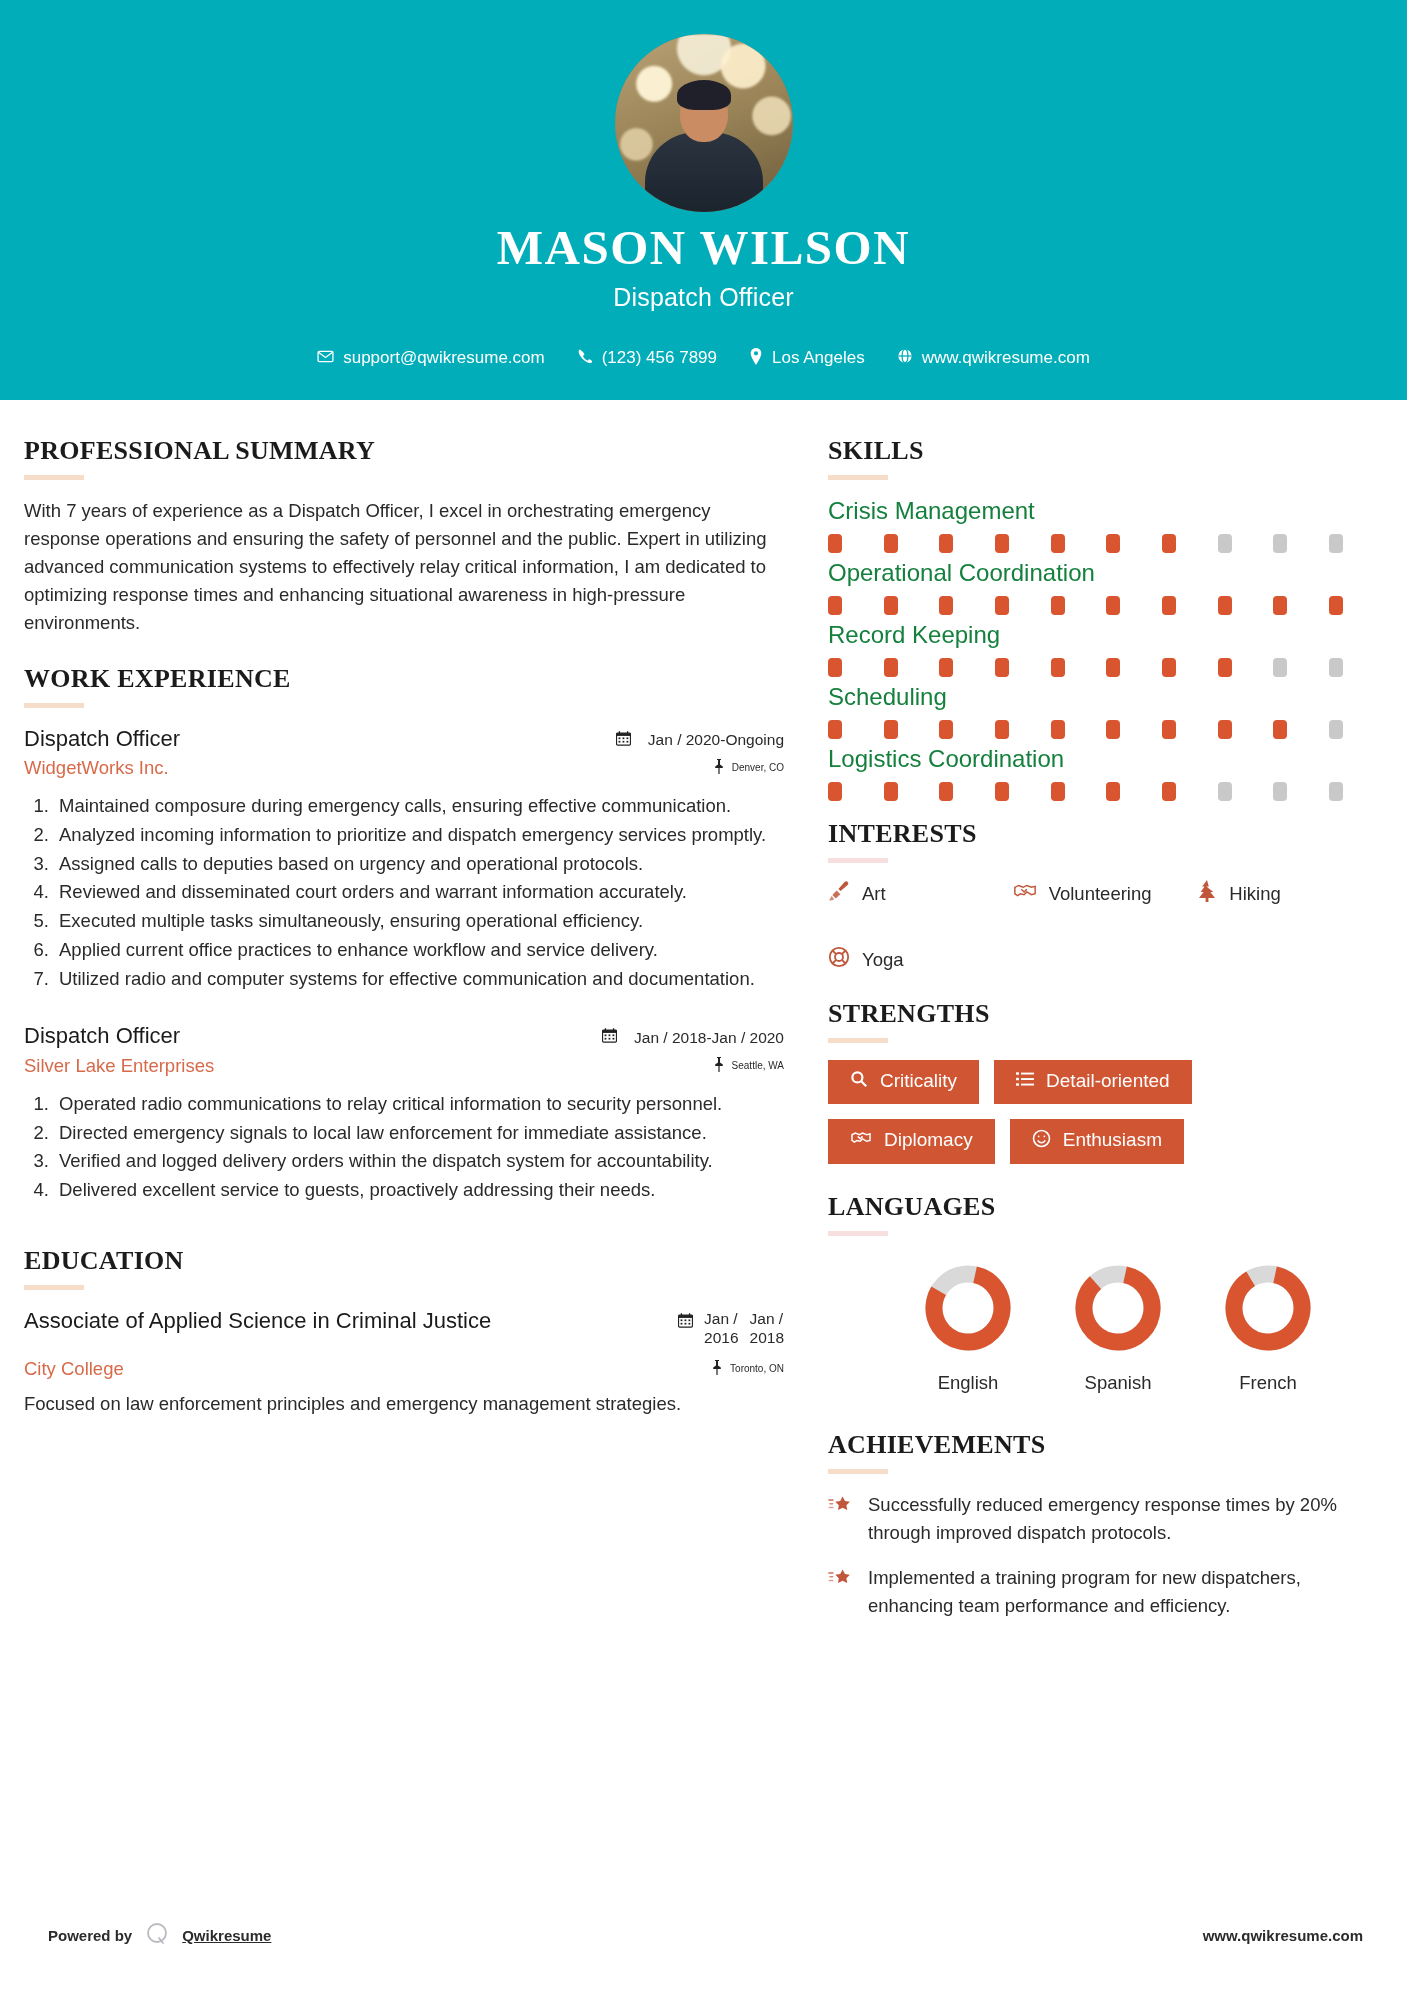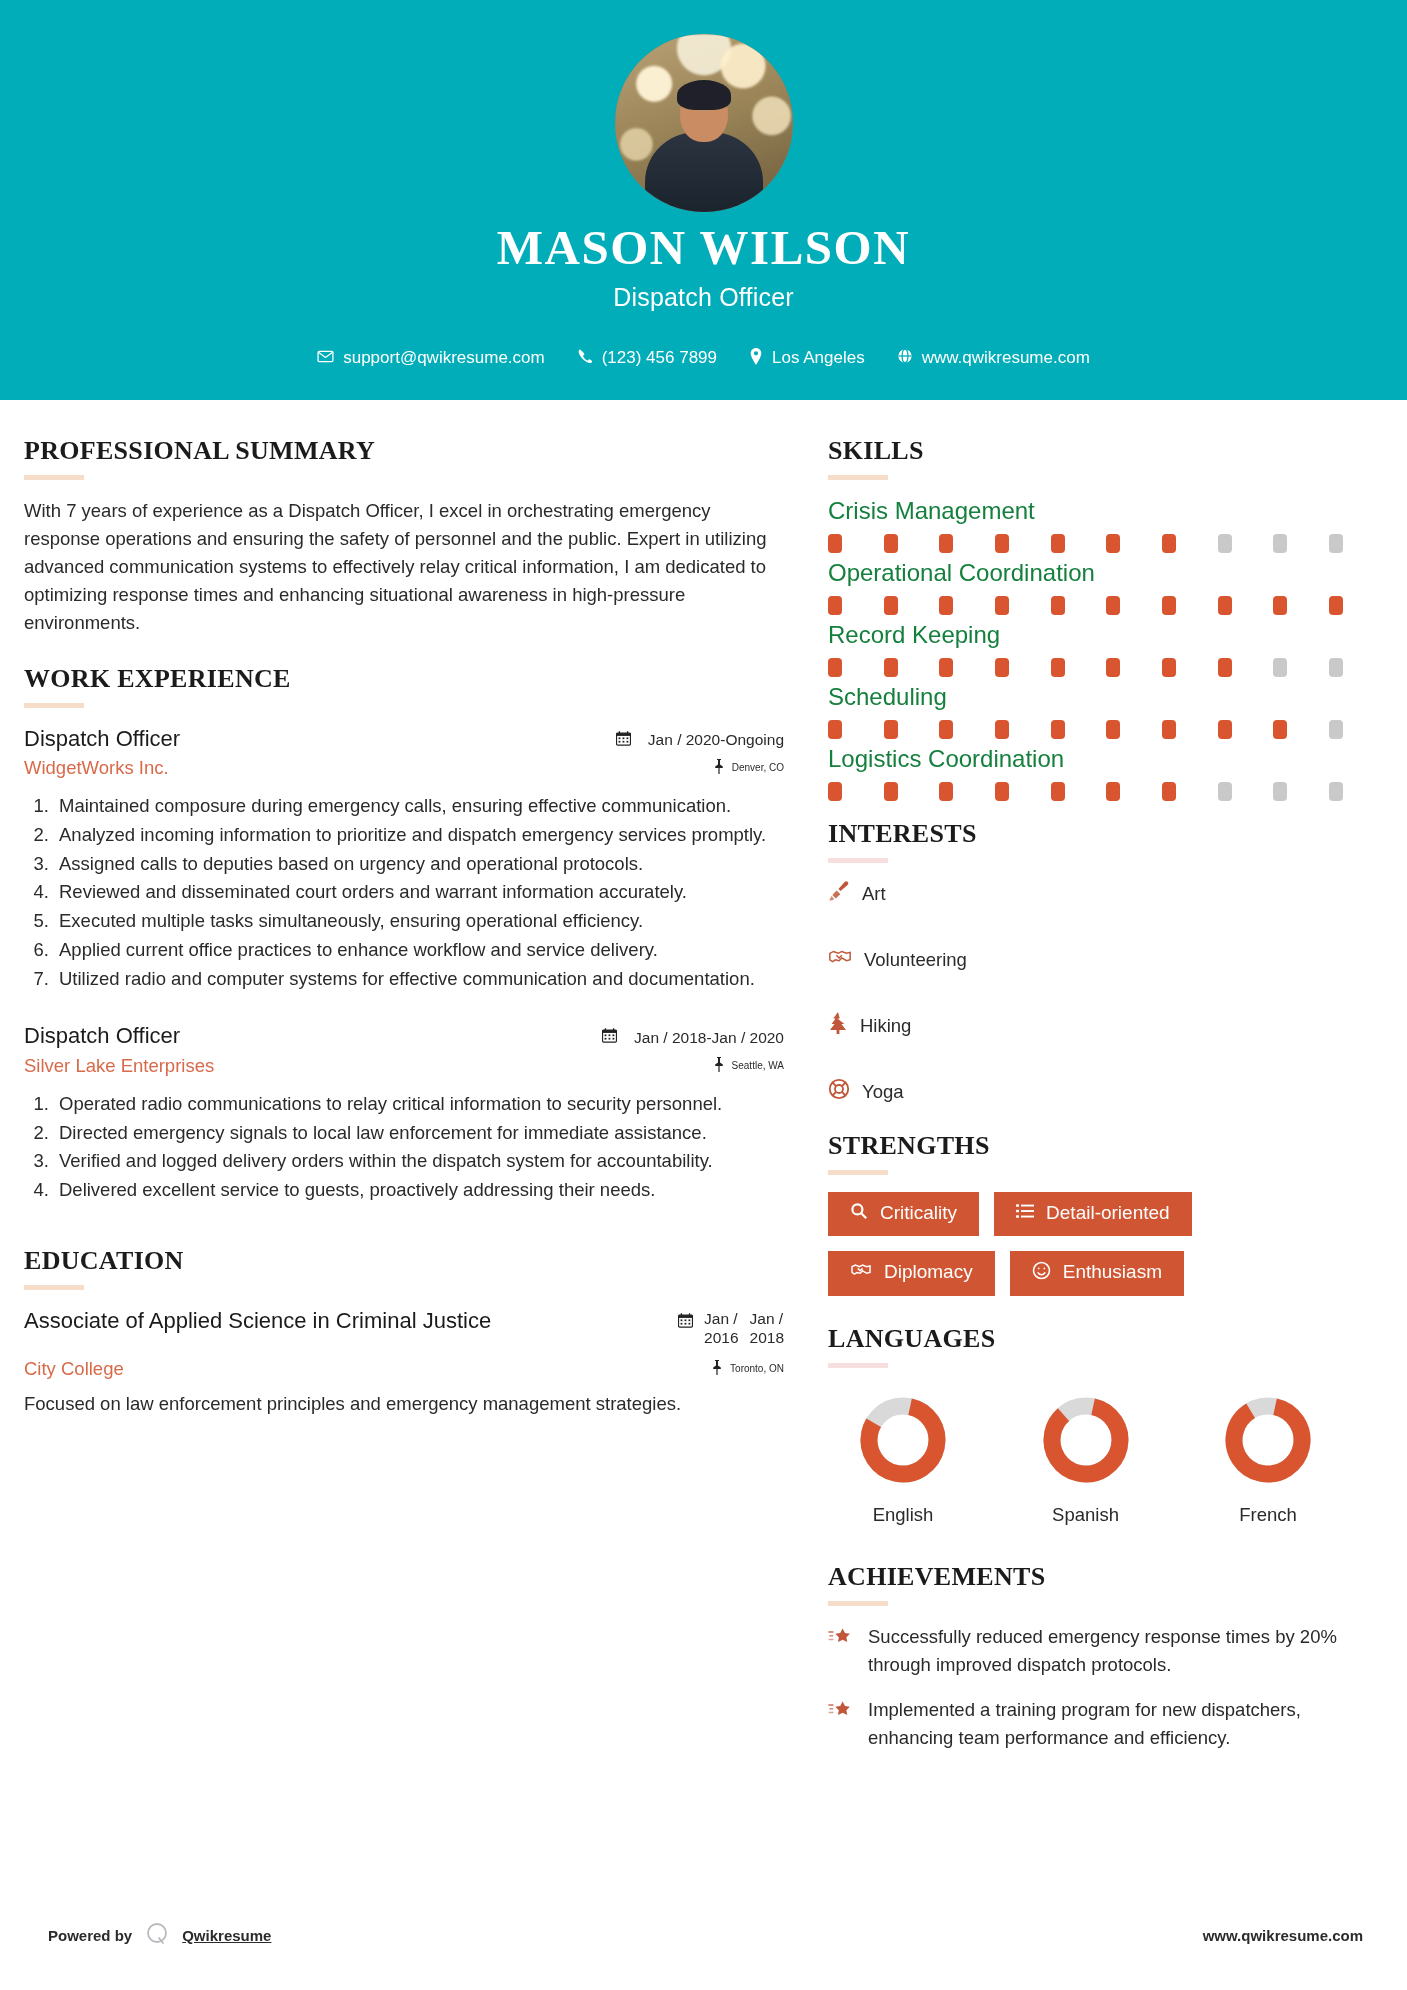--- a/index.html
+++ b/index.html
@@ -212,21 +212,21 @@
     background: #c9c9c9;
     flex: 0 0 auto;
     margin-right: calc((515px - 10*14px) / 9 - 0.01px);
   }
   .dot:last-child { margin-right: 0; }
   .dot.on { background: #d9552f; }
 
   
   .int-grid {
     display: grid;
-    grid-template-columns: 1fr;
+    grid-template-columns: 1fr 1fr 1fr;
     row-gap: 16px;
     column-gap: 10px;
     margin-top: 2px;
     gap: 39px;
   }
   .int-item {
     display: flex;
     align-items: center;
     gap: 12px;
     font-size: 18.5px;
@@ -248,21 +248,21 @@
     padding: 10px 22px 11px;
     display: inline-flex;
     align-items: center;
     gap: 12px;
     line-height: 1.1;
   }
 
   
   .lang-wrap {
     display: flex;
-    justify-content: space-between;
+    justify-content: flex-end;
     margin-top: 22px;
   }
   .lang {
     width: 150px;
     text-align: center;
   }
   .lang svg { display: block; margin: 0 auto; }
   .lang-label {
     font-size: 18.5px;
     color: #2a2a2a;

